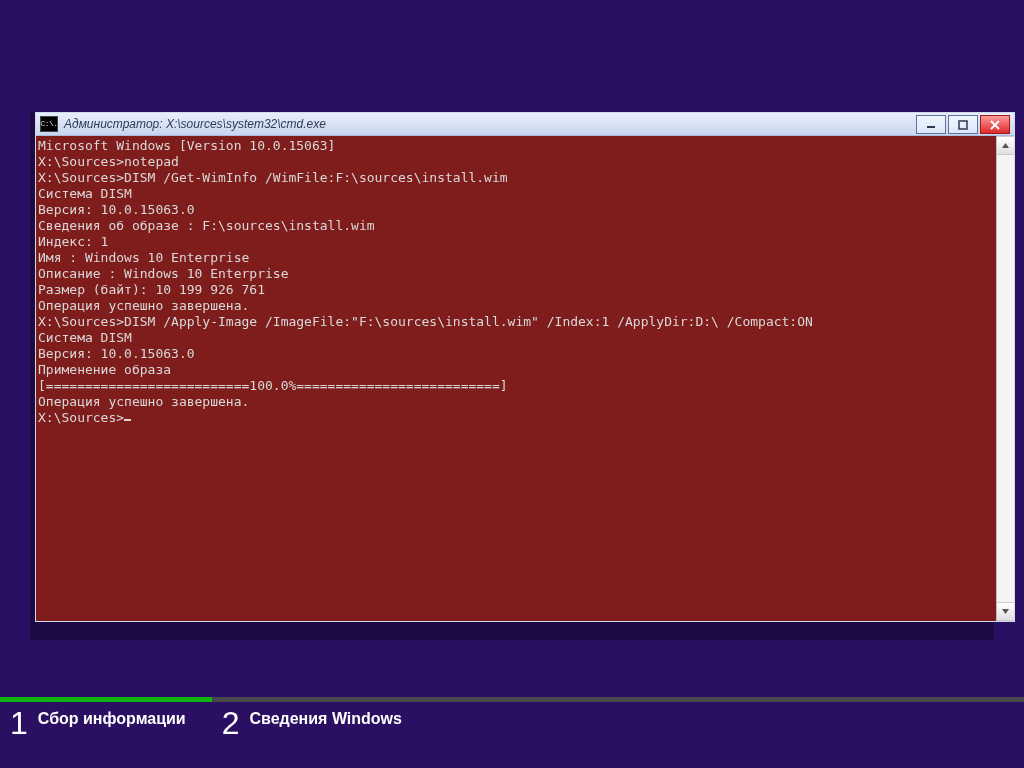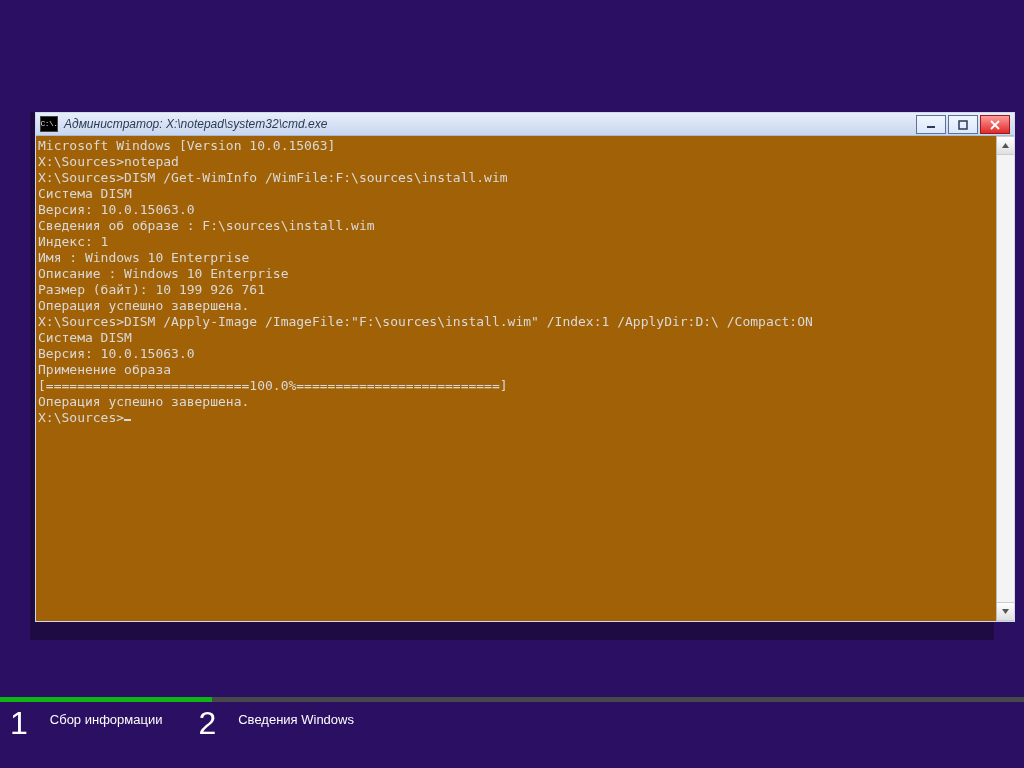--- a/index.html
+++ b/index.html
@@ -81,21 +81,21 @@
   }
   .win-btn.close {
     background: linear-gradient(#ff9a9a, #e02a2a);
     border-color: #9c1c1c;
   }
   .win-btn svg { display: block; }
 
   .console-body {
     flex: 1;
     display: flex;
-    background: #a16207;
+    background: #7f1d1d;
     overflow: hidden;
   }
   .console-text {
     flex: 1;
     padding: 2px 0 2px 2px;
     font-family: "Lucida Console", "Consolas", monospace;
     font-size: 13px;
     line-height: 16px;
     color: #d9d9d9;
     white-space: pre;
@@ -170,37 +170,36 @@
     align-items: center;
     gap: 10px;
   }
   .step-num {
     font-family: "Segoe UI Light", "Segoe UI", sans-serif;
     font-size: 32px;
     font-weight: 200;
     line-height: 1;
   }
   .step-label {
-    font-size: 13px;
-    font-weight: 400;
+    font-size: 16px;
+    font-weight: 700;
     position: relative;
     top: -4px;
-    margin-left: 12px;
   }
 </style>
 </head>
 <body>
 
 <div class="backdrop-panel"></div>
 
 <div class="window">
 
   <div class="titlebar">
     <span class="titlebar-icon">C:\.</span>
-    <span>Администратор: X:\notepad\system32\cmd.exe</span>
+    <span>Администратор: X:\sources\system32\cmd.exe</span>
     <div class="win-controls">
       <div class="win-btn">
         <svg width="10" height="10">
             <line x1="1" y1="7" x2="9" y2="7" stroke="#2b3b55" stroke-width="2"></line>
           </svg>
       </div>
       <div class="win-btn">
         <svg width="10" height="10">
             <rect x="1" y="1" width="8" height="8" fill="none" stroke="#2b3b55" stroke-width="1.5"></rect>
           </svg>

